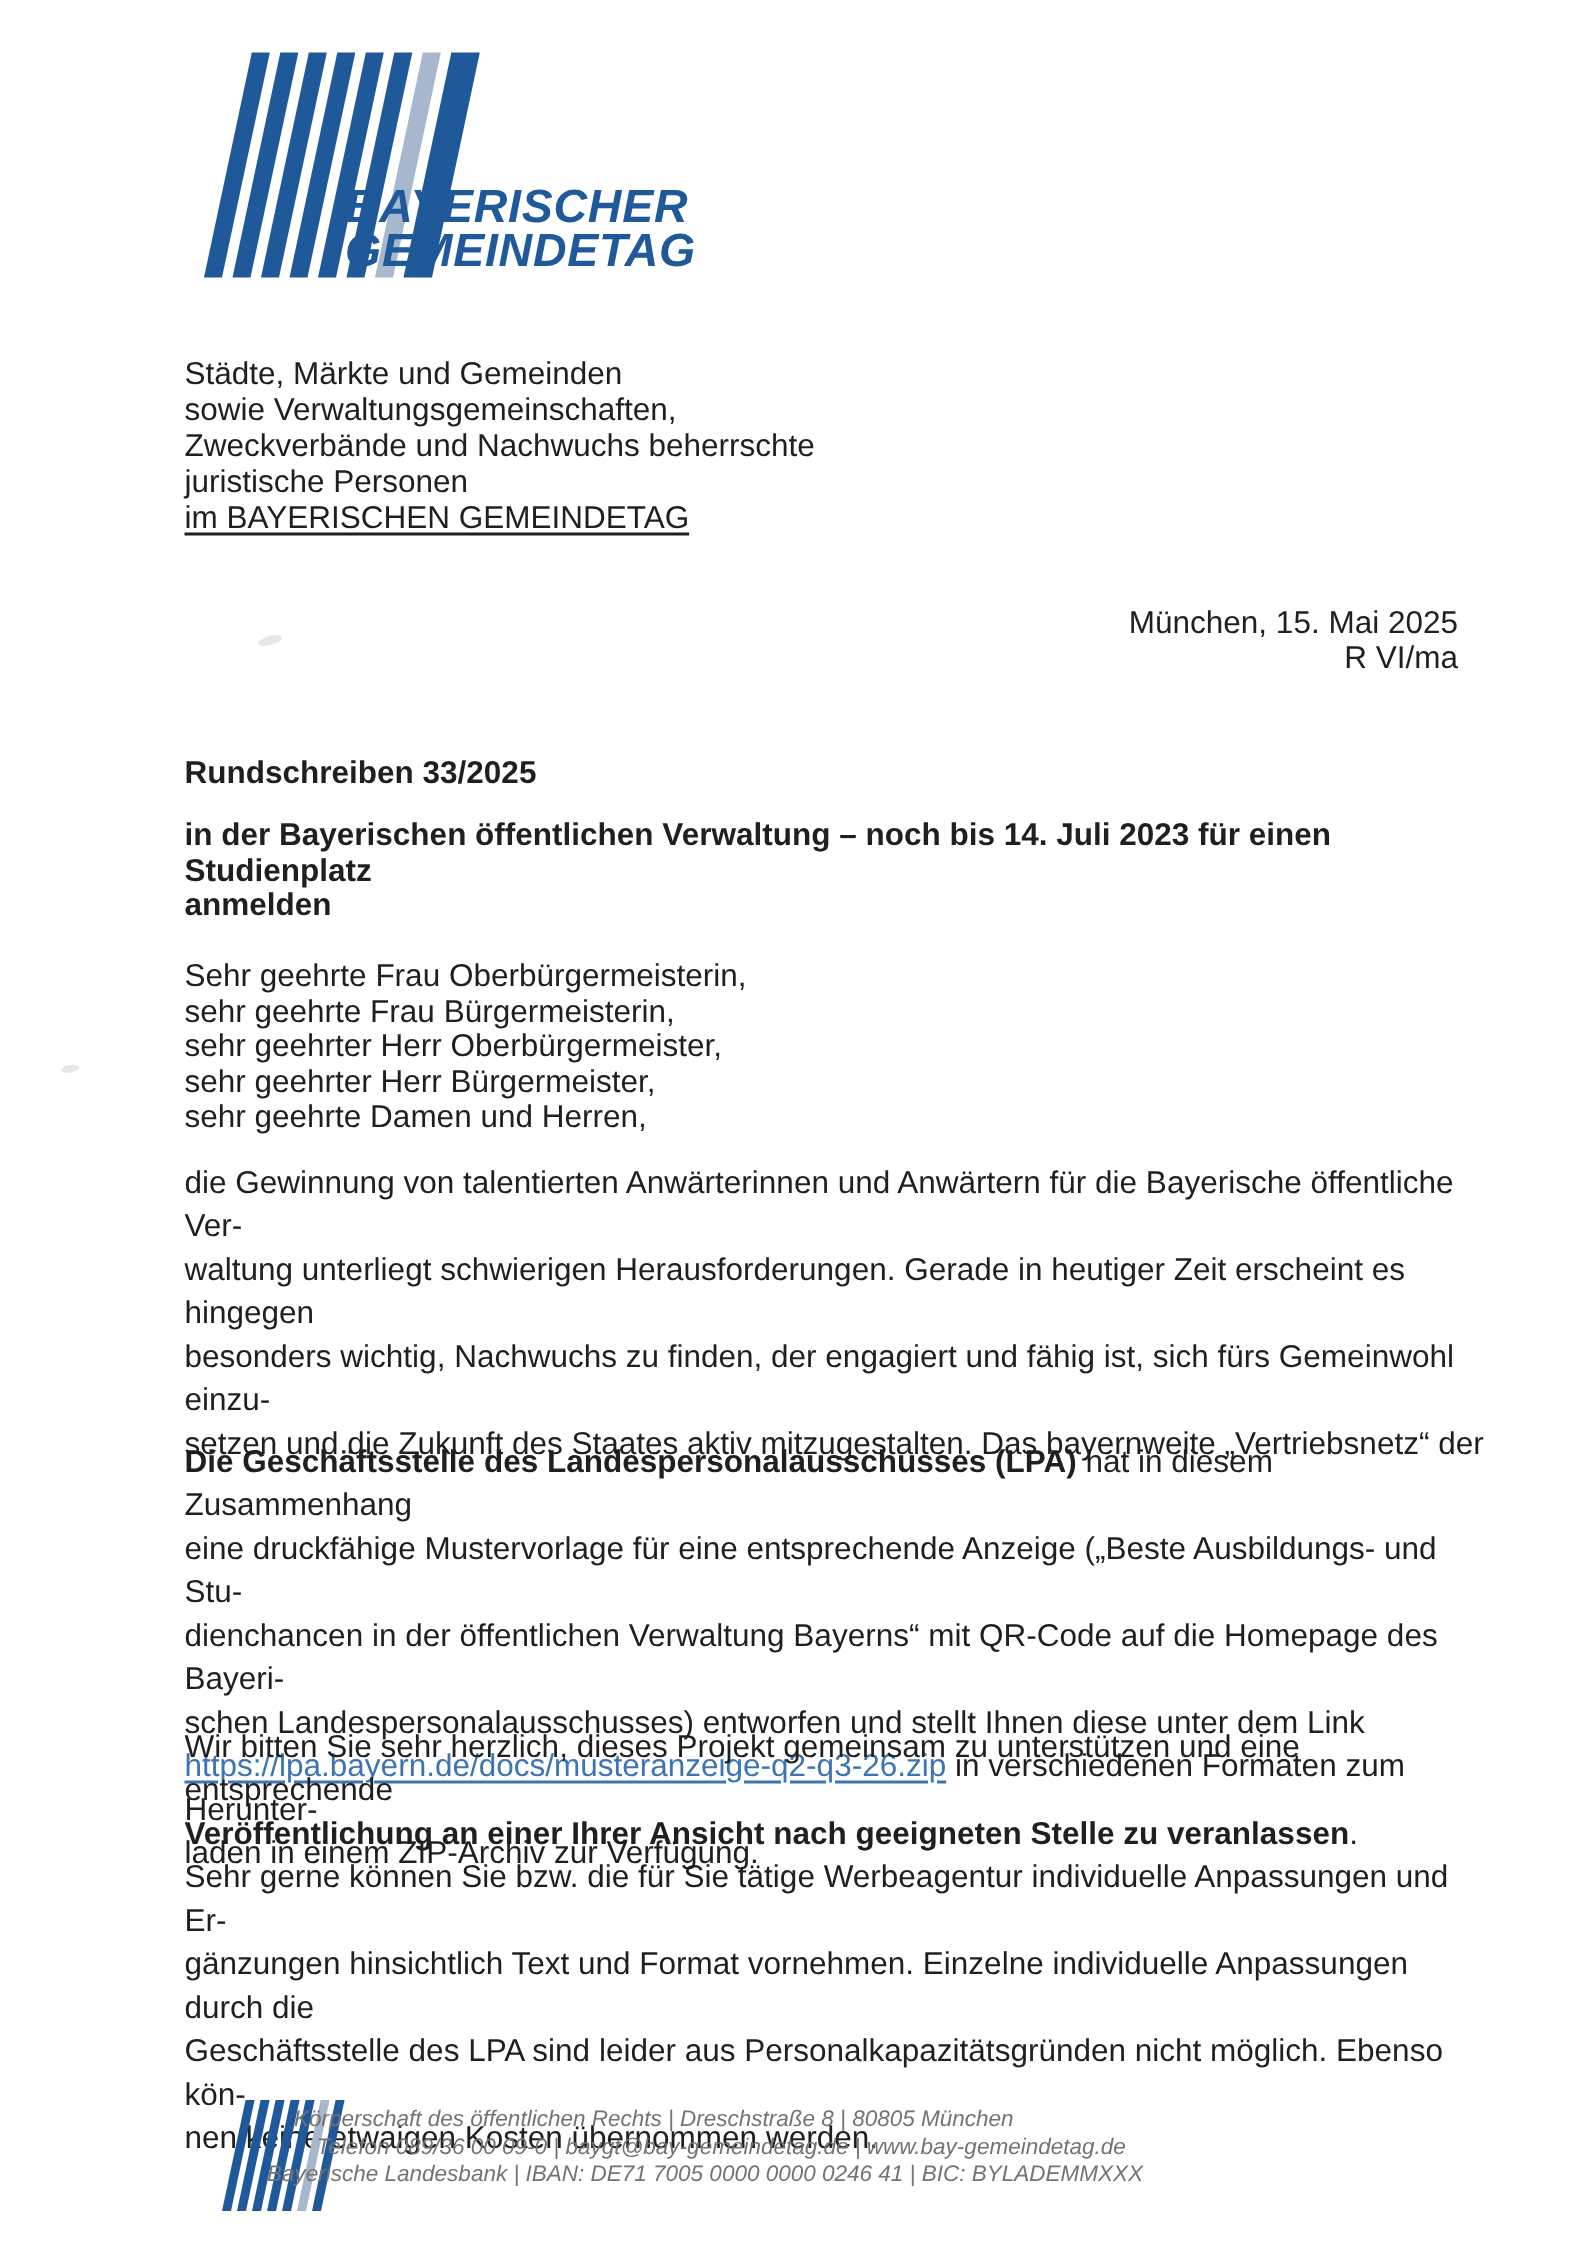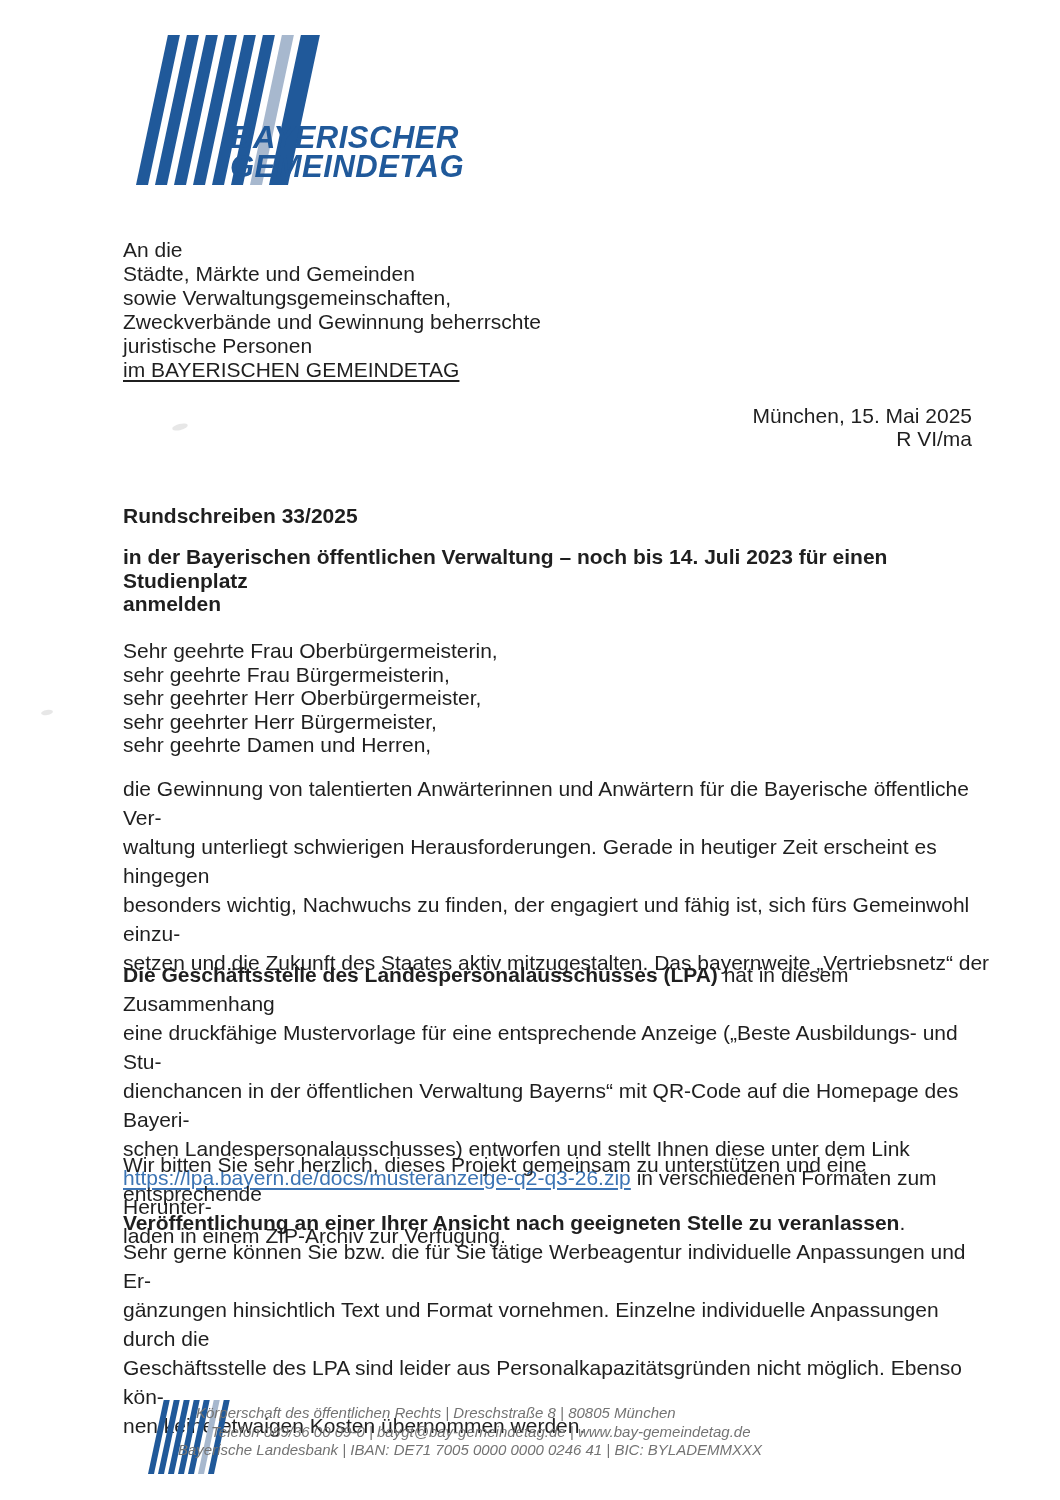--- a/index.html
+++ b/index.html
@@ -92,24 +92,23 @@
     <div class="logo-text">
       <div>BAYERISCHER</div>
       <div>GEMEINDETAG</div>
     </div>
   </div>
 
   <div class="smudge a"></div>
   <div class="smudge b"></div>
 
   <div class="block recipient">
-    <div>An die</div>
     <div>Städte, Märkte und Gemeinden</div>
     <div>sowie Verwaltungsgemeinschaften,</div>
-    <div>Zweckverbände und Gewinnung beherrschte</div>
+    <div>Zweckverbände und Nachwuchs beherrschte</div>
     <div>juristische Personen</div>
     <div class="u">im BAYERISCHEN GEMEINDETAG</div>
   </div>
 
   <div class="block dateline">
     <div>München, 15. Mai 2025</div>
     <div>R VI/ma</div>
   </div>
 
   <div class="block circular">Rundschreiben 33/2025</div>

